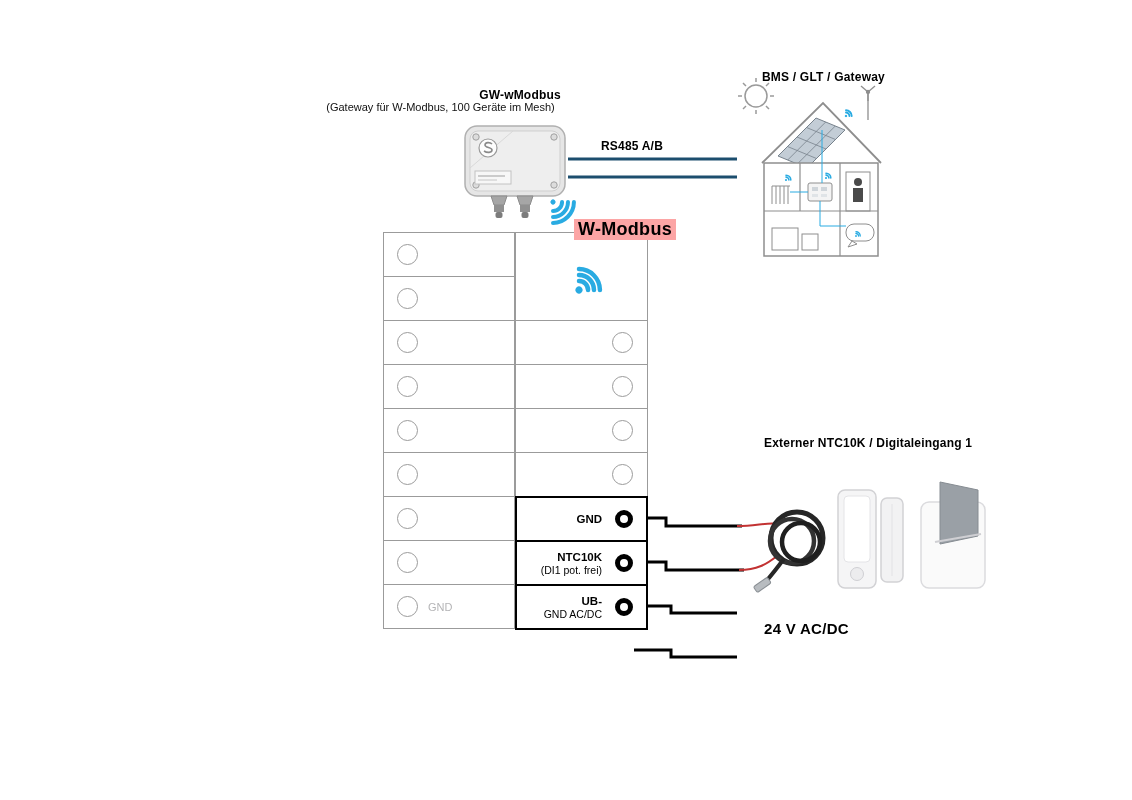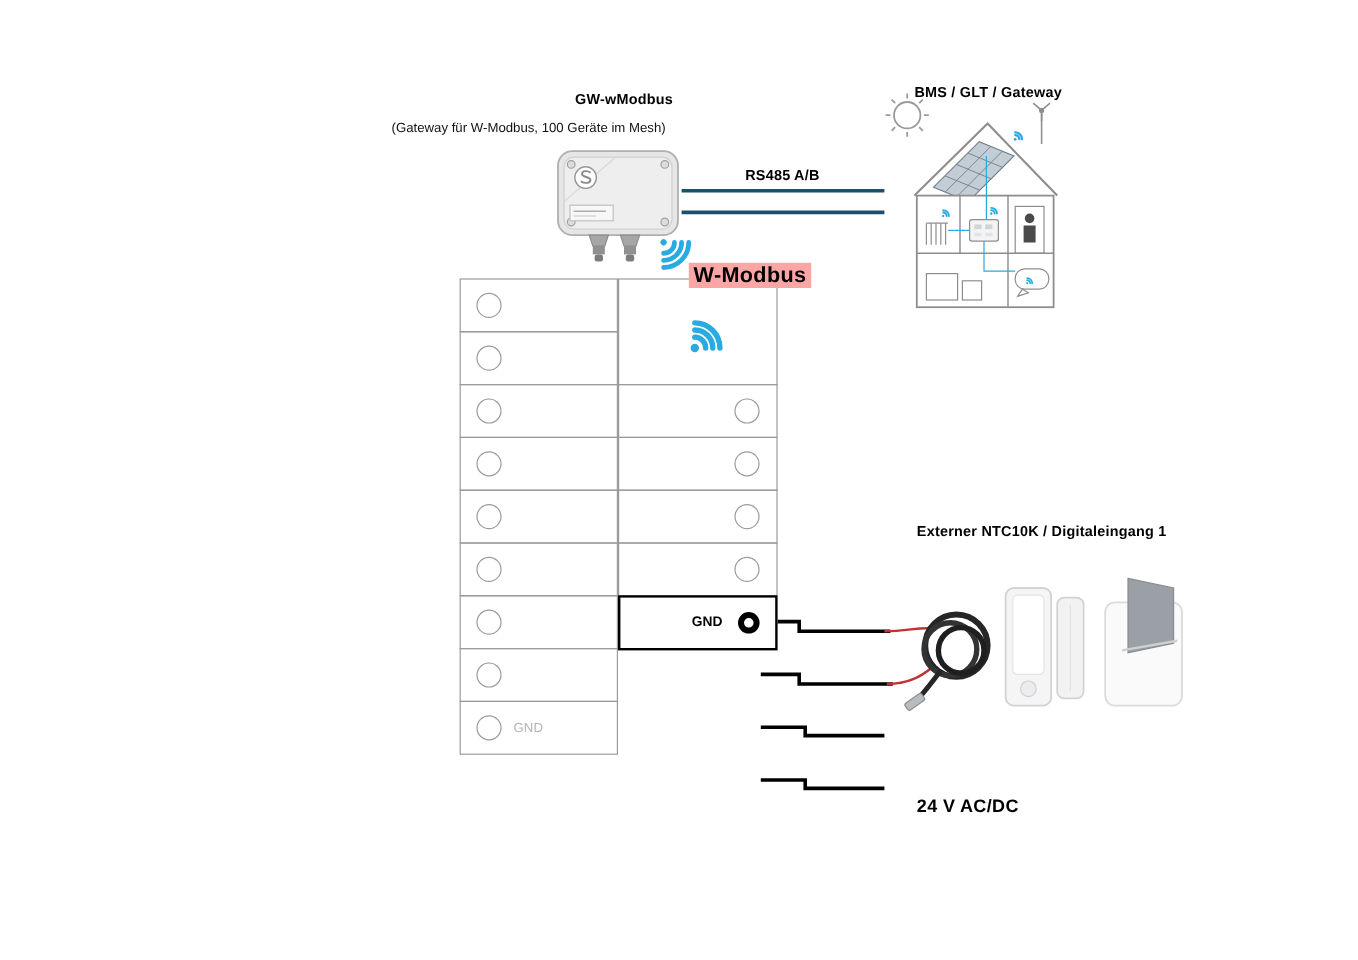--- a/index.html
+++ b/index.html
@@ -5,21 +5,21 @@
   * { margin:0; padding:0; box-sizing:border-box; }
   html,body { background:#fff; }
   .canvas {
     position:relative; width:1132px; height:800px; background:#fff;
     font-family:"Liberation Sans", sans-serif; color:#000; overflow:hidden;
   }
   .abs { position:absolute; }
   .h-bold { font-weight:700; font-size:12px; letter-spacing:.2px; }
   .h-sub  { font-size:11px; color:#111; }
   .big-label { font-weight:700; font-size:18px; background:#fca5a5; padding:0 4px; letter-spacing:.3px; }
-  .pwr-label { font-weight:700; font-size:15px; letter-spacing:.3px;margin-top:44px; }
+  .pwr-label { font-weight:700; font-size:15px; letter-spacing:.3px; }
   .center { text-align:center; }
 
   
   .term-col { top:232px; height:442px; position:absolute; }
   .lrow, .rcell, .bcell, .rcell-wifi { position:absolute; left:0; right:0; }
   .lrow {
     height:45px; border:1px solid #9b9b9b;
     display:flex; align-items:center; padding-left:13px;
   }
   .tcirc {
@@ -46,26 +46,26 @@
     width:18px; height:18px; border-radius:50%;
     border:5px solid #000; background:#fff;
   }
   svg { display:block; }
 </style>
 </head>
 <body>
 
 <div class="canvas">
 
-  <div class="abs h-bold center" style="left:420px; top:76px; width:200px;">GW-wModbus</div>
+  <div class="abs h-bold center" style="left:420px; top:88px; width:200px;">GW-wModbus</div>
   <div class="abs h-sub center" style="left:318px; top:101px; width:245px;">(Gateway für W-Modbus, 100 Geräte im Mesh)</div>
 
   <div class="abs h-bold" style="left:762px; top:70px;">BMS / GLT / Gateway</div>
 
-  <div class="abs h-bold center" style="left:592px; top:139px; width:120px;">RS485 A/B</div>
+  <div class="abs h-bold center" style="left:572px; top:139px; width:120px;">RS485 A/B</div>
 
   <svg class="abs" style="left:455px; top:116px;" width="125" height="120" viewBox="0 0 125 120">
     <rect x="10" y="10" width="100" height="70" rx="12" fill="#e6e6e6" stroke="#b0b0b0" stroke-width="1.5"></rect>
     <rect x="15" y="15" width="90" height="60" rx="8" fill="#eeeeee" stroke="#cfcfcf" stroke-width="1"></rect>
     <path d="M15 52 L58 15" stroke="#d8d8d8" stroke-width="1" fill="none"></path>
     <circle cx="21" cy="21" r="3.2" fill="#dcdcdc" stroke="#a0a0a0"></circle>
     <circle cx="99" cy="21" r="3.2" fill="#dcdcdc" stroke="#a0a0a0"></circle>
     <circle cx="21" cy="69" r="3.2" fill="#dcdcdc" stroke="#a0a0a0"></circle>
     <circle cx="99" cy="69" r="3.2" fill="#dcdcdc" stroke="#a0a0a0"></circle>
     <g>
@@ -271,20 +271,34 @@
         <span class="rc-circ"></span>
       </div>
 
     <div class="bcell" style="top:264px">
       <div>
         <div class="b1">GND</div>
         <div class="b2"></div>
       </div>
       <span class="tdot"></span>
     </div>
+    <div class="bcell" style="top:308px">
+      <div>
+        <div class="b1">NTC10K</div>
+        <div class="b2">(DI1 pot. frei)</div>
+      </div>
+      <span class="tdot"></span>
+    </div>
+    <div class="bcell" style="top:352px">
+      <div>
+        <div class="b1">UB-</div>
+        <div class="b2">GND AC/DC</div>
+      </div>
+      <span class="tdot"></span>
+    </div>
   </div>
 
   <div class="abs h-bold" style="left:764px; top:436px;">Externer NTC10K / Digitaleingang 1</div>
 
   <svg class="abs" style="left:735px; top:478px;" width="260" height="125" viewBox="0 0 260 125">
 
     <g>
       <path d="M2 48 C 22 48 32 44 44 46" stroke="#c23232" stroke-width="2" fill="none"></path>
       <path d="M4 92 C 22 92 32 86 42 78" stroke="#c23232" stroke-width="2" fill="none"></path>
       <circle cx="62" cy="60" r="26" stroke="#262626" stroke-width="5" fill="none"></circle>

